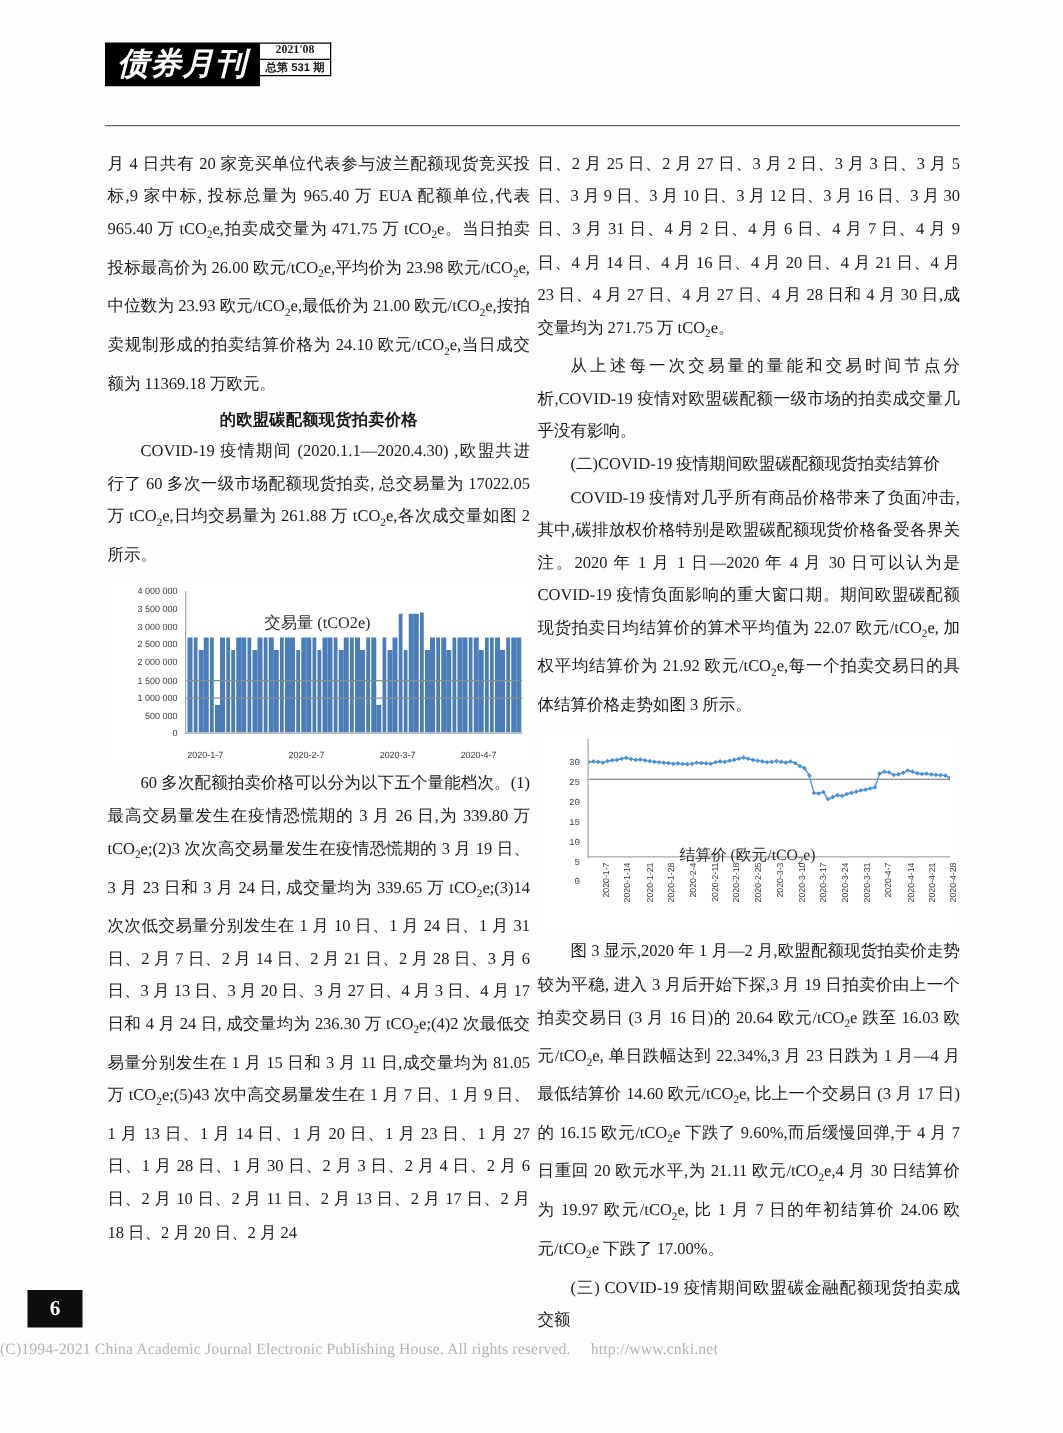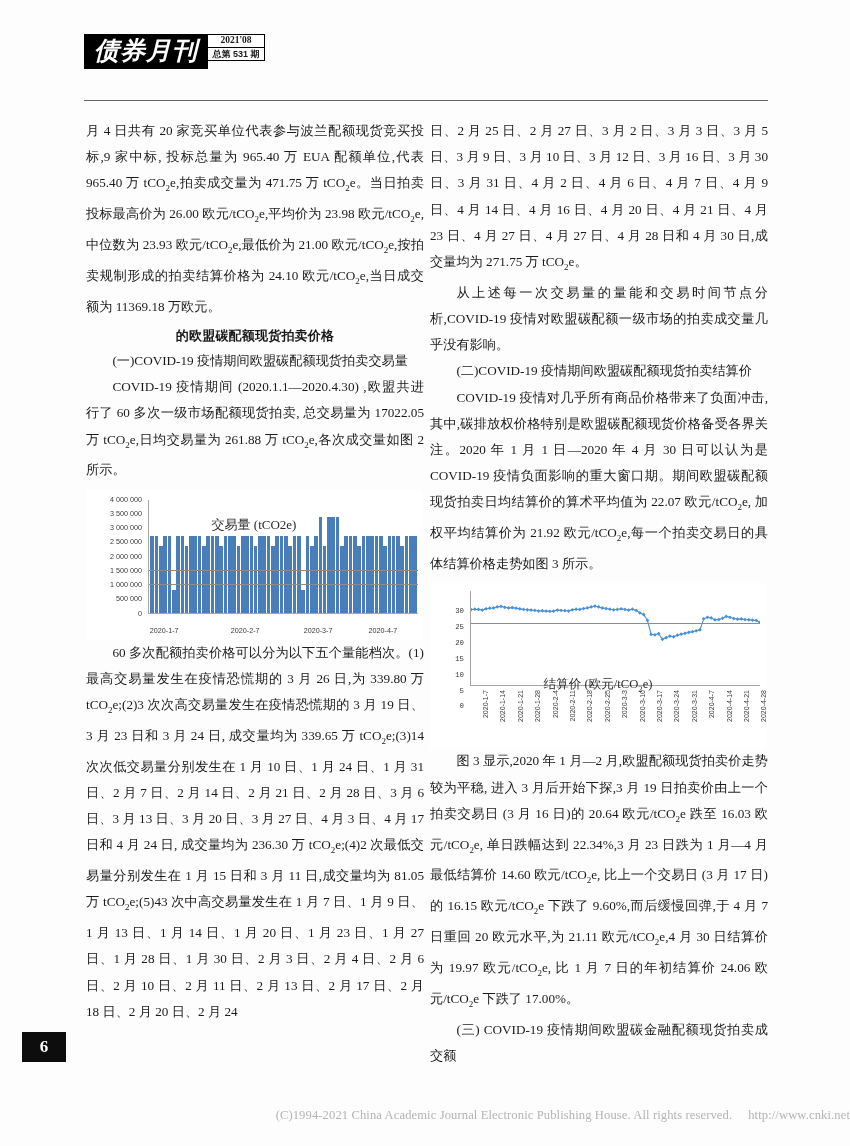--- a/index.html
+++ b/index.html
@@ -285,26 +285,25 @@
     align-items: center;
     justify-content: center;
     font-size: 17px;
     font-weight: bold;
     font-family: "Liberation Serif", serif;
   }
   .copyright {
     position: absolute;
     left: 0; right: 0;
     top: 1072px;
-    text-align: right;
+    text-align: left;
     font-size: 12.6px;
     color: #b4b4b4;
     font-family: "Liberation Serif", serif;
     letter-spacing: 0.1px;
-    margin-top: 36px;
   }
   .copyright .url { margin-left: 16px; }
 </style>
 </head>
 <body>
 
 <div class="page">
 
   <div class="masthead">
     <div class="masthead-logo">债券月刊</div>
@@ -314,21 +313,20 @@
     </div>
   </div>
   <div class="head-rule"></div>
 
   <div class="col col-left">
 
     <p class="para noindent">月 4 日共有 20 家竞买单位代表参与波兰配额现货竞买投标,9 家中标, 投标总量为 965.40 万 EUA 配额单位,代表 965.40 万 tCO<sub>2</sub>e,拍卖成交量为 471.75 万 tCO<sub>2</sub>e。当日拍卖投标最高价为 26.00 欧元/tCO<sub>2</sub>e,平均价为 23.98 欧元/tCO<sub>2</sub>e, 中位数为 23.93 欧元/tCO<sub>2</sub>e,最低价为 21.00 欧元/tCO<sub>2</sub>e,按拍卖规制形成的拍卖结算价格为 24.10 欧元/tCO<sub>2</sub>e,当日成交额为 11369.18 万欧元。</p>
 
     <p class="sec-title">的欧盟碳配额现货拍卖价格</p>
 
-    <p class="para">(一)COVID-19 疫情期间欧盟碳配额现货拍卖交易量</p>
     <p class="para">COVID-19 疫情期间 (2020.1.1—2020.4.30) ,欧盟共进行了 60 多次一级市场配额现货拍卖, 总交易量为 17022.05 万 tCO<sub>2</sub>e,日均交易量为 261.88 万 tCO<sub>2</sub>e,各次成交量如图 2 所示。</p>
 
     <div class="figure">
       <div class="chart2">
         <div class="c2-ylabels">
             <span style="top: 0%;">4 000 000</span>
             <span style="top: 12.5%;">3 500 000</span>
             <span style="top: 25%;">3 000 000</span>
             <span style="top: 37.5%;">2 500 000</span>
             <span style="top: 50%;">2 000 000</span>

